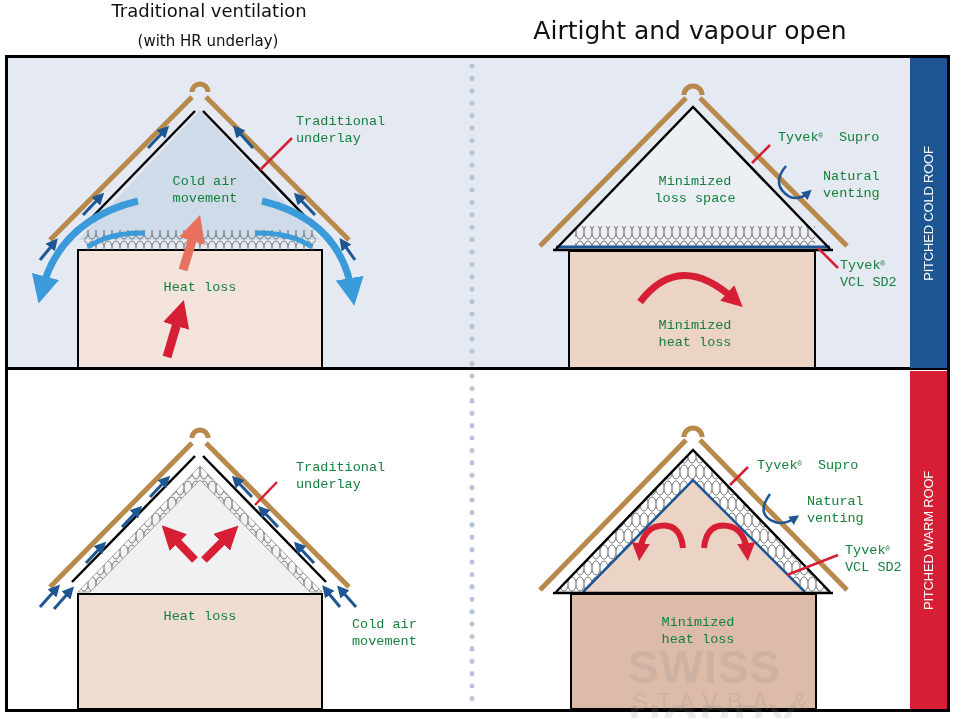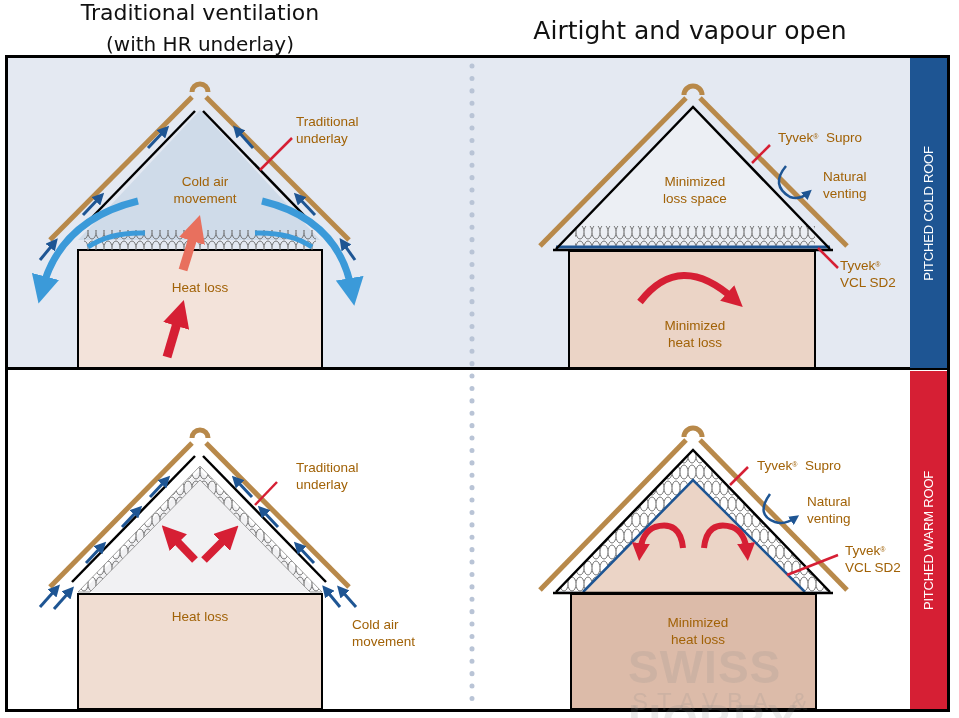--- a/index.html
+++ b/index.html
@@ -1,30 +1,30 @@
 <!DOCTYPE html>
 <html><head>
 <meta charset="utf-8">
 <style>
   html,body{margin:0;padding:0;background:#ffffff;}
   body{width:959px;height:718px;position:relative;overflow:hidden;font-family:"DejaVu Sans","Liberation Sans",sans-serif;}
   .title{position:absolute;color:#111;white-space:nowrap;text-align:center;}
-  #t-left{left:40px;top:0px;width:320px;font-size:22px;}
-  #t-left-sub{left:40px;top:32px;width:320px;font-size:20px;}
+  #t-left{left:49px;top:0px;width:320px;font-size:18px;}
+  #t-left-sub{left:48px;top:32px;width:320px;font-size:15px;}
   #t-right{left:490px;top:16px;width:400px;font-size:25px;}
   #frame{position:absolute;left:5px;top:55px;width:945px;height:657px;border:3px solid #000;box-sizing:border-box;}
   #panel-top{position:absolute;left:8px;top:58px;width:902px;height:310px;background:#e4e9f2;}
   #panel-bottom{position:absolute;left:8px;top:371px;width:902px;height:338px;background:#ffffff;}
   #mid-line{position:absolute;left:5px;top:367px;width:945px;height:3px;background:#000;}
   .side{position:absolute;left:910px;width:37px;display:flex;align-items:center;justify-content:center;}
   .side span{transform:rotate(-90deg);white-space:nowrap;color:#fff;font-size:13px;font-family:"Liberation Sans",sans-serif;letter-spacing:-0.2px;}
   #side-cold{top:58px;height:310px;background:#1e5593;}
   #side-warm{top:371px;height:338px;background:#d61f34;}
   svg{position:absolute;left:0;top:0;}
-  .lbl{position:absolute;font-size:13.5px;color:#a16207;line-height:17px;font-family:Liberation Sans, sans-serif;white-space:nowrap;}
+  .lbl{position:absolute;font-size:13.5px;color:#15803d;line-height:17px;font-family:Liberation Mono, monospace;white-space:nowrap;}
   .c{text-align:center;}
   sup{font-size:7px;vertical-align:top;position:relative;top:-1px;}
   #wm1{position:absolute;left:628px;top:640px;font-size:46px;font-weight:bold;color:rgba(140,140,140,0.18);font-family:"Liberation Sans",sans-serif;letter-spacing:1px;}
   #wm2{position:absolute;left:632px;top:688px;font-size:24px;color:rgba(140,140,140,0.18);letter-spacing:9px;font-family:"Liberation Sans",sans-serif;}
 </style>
 </head>
 <body>
 
 <div class="title" id="t-left">Traditional ventilation</div>
 <div class="title" id="t-left-sub">(with HR underlay)</div>

